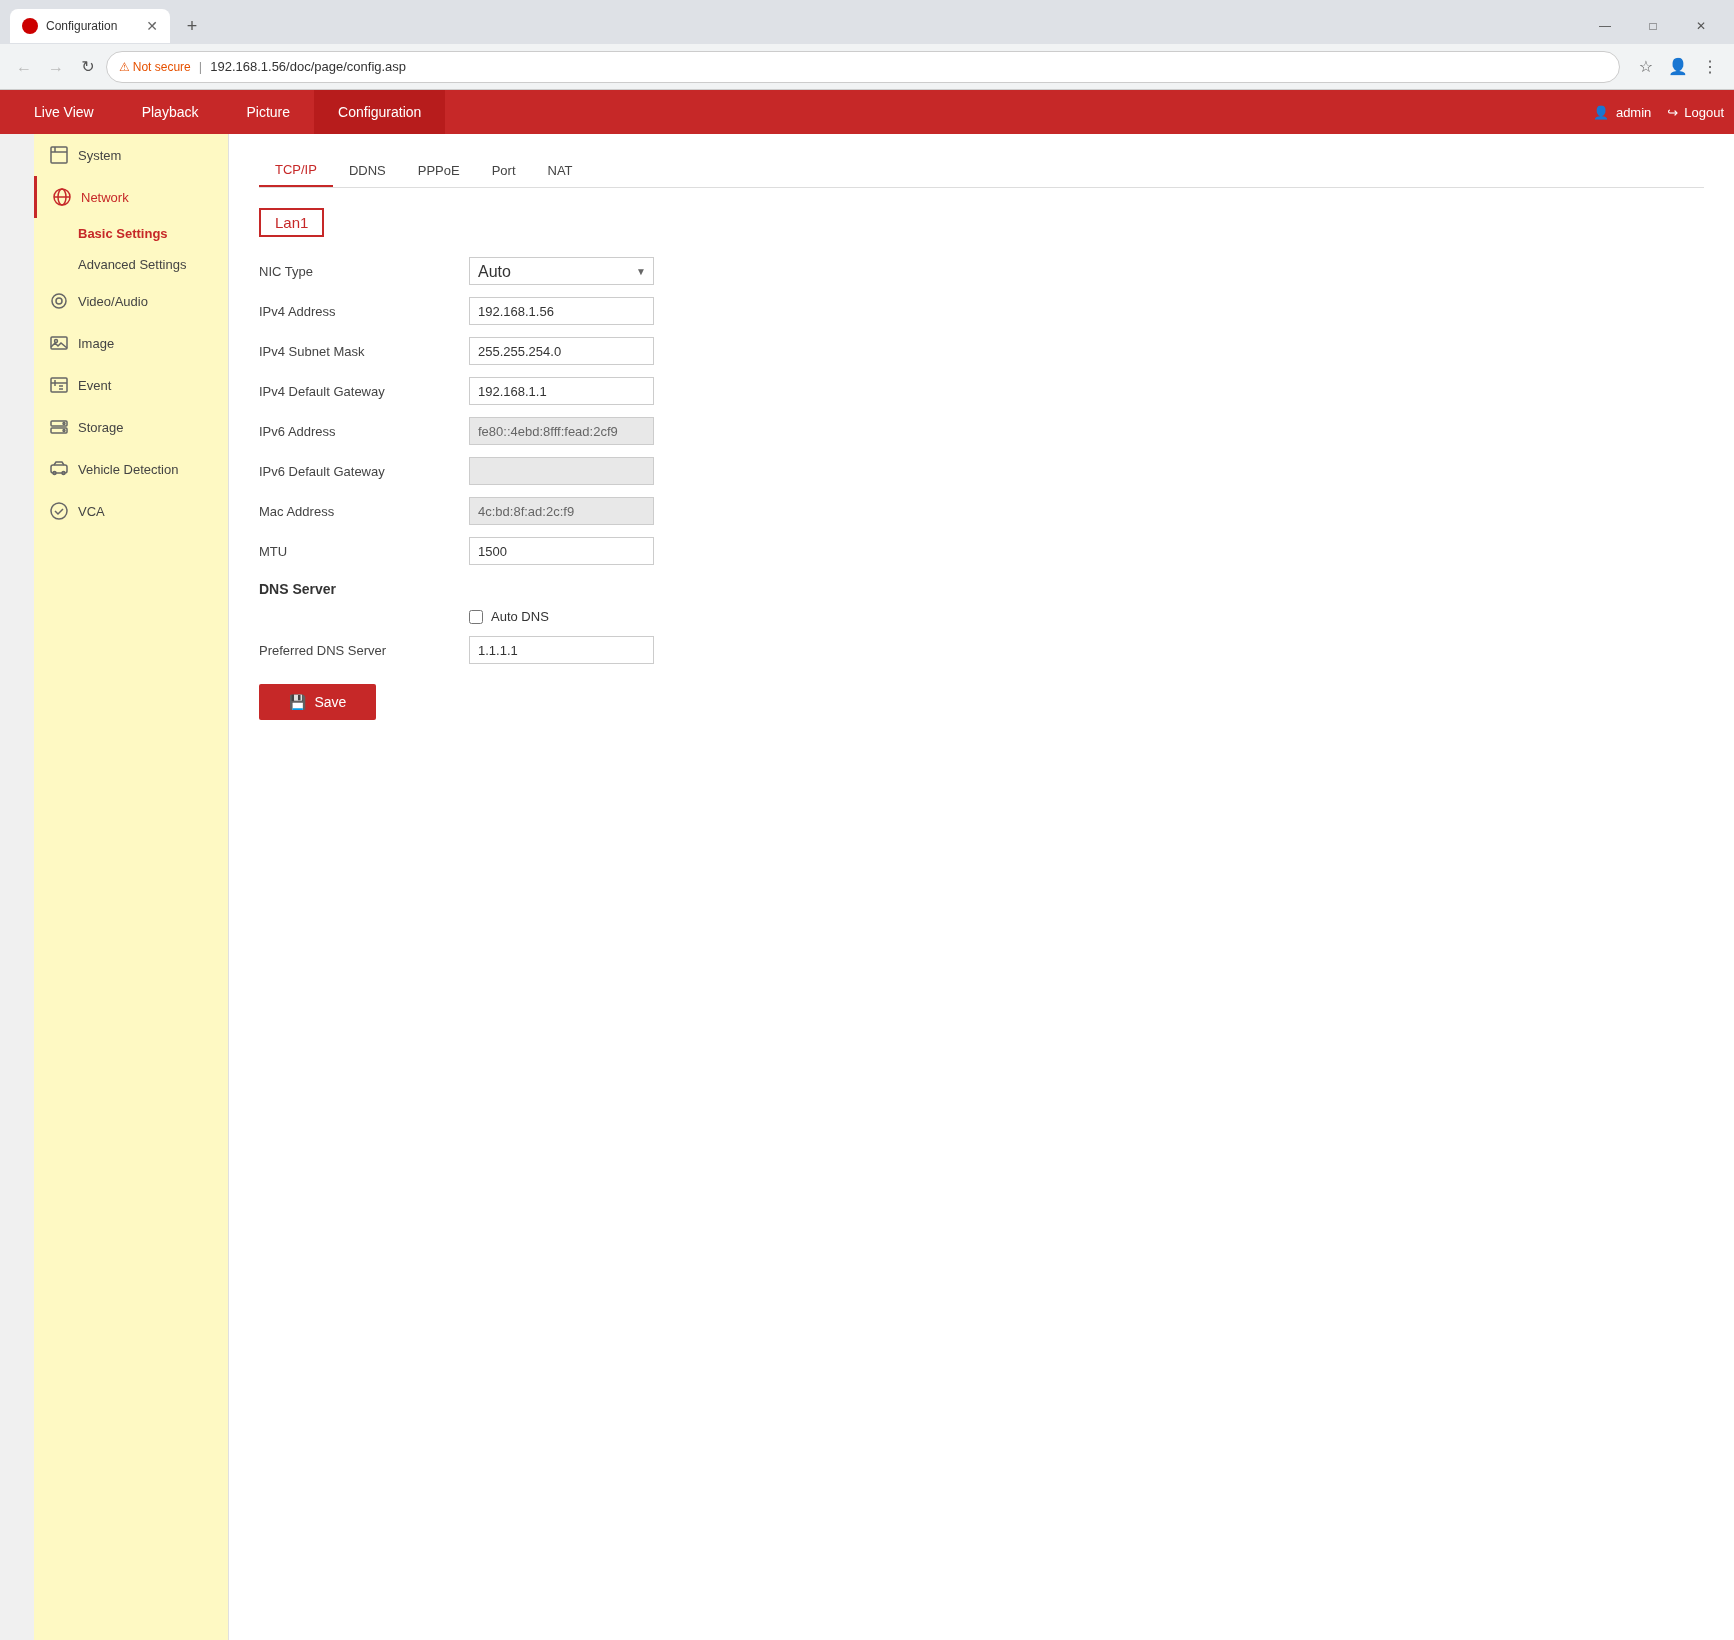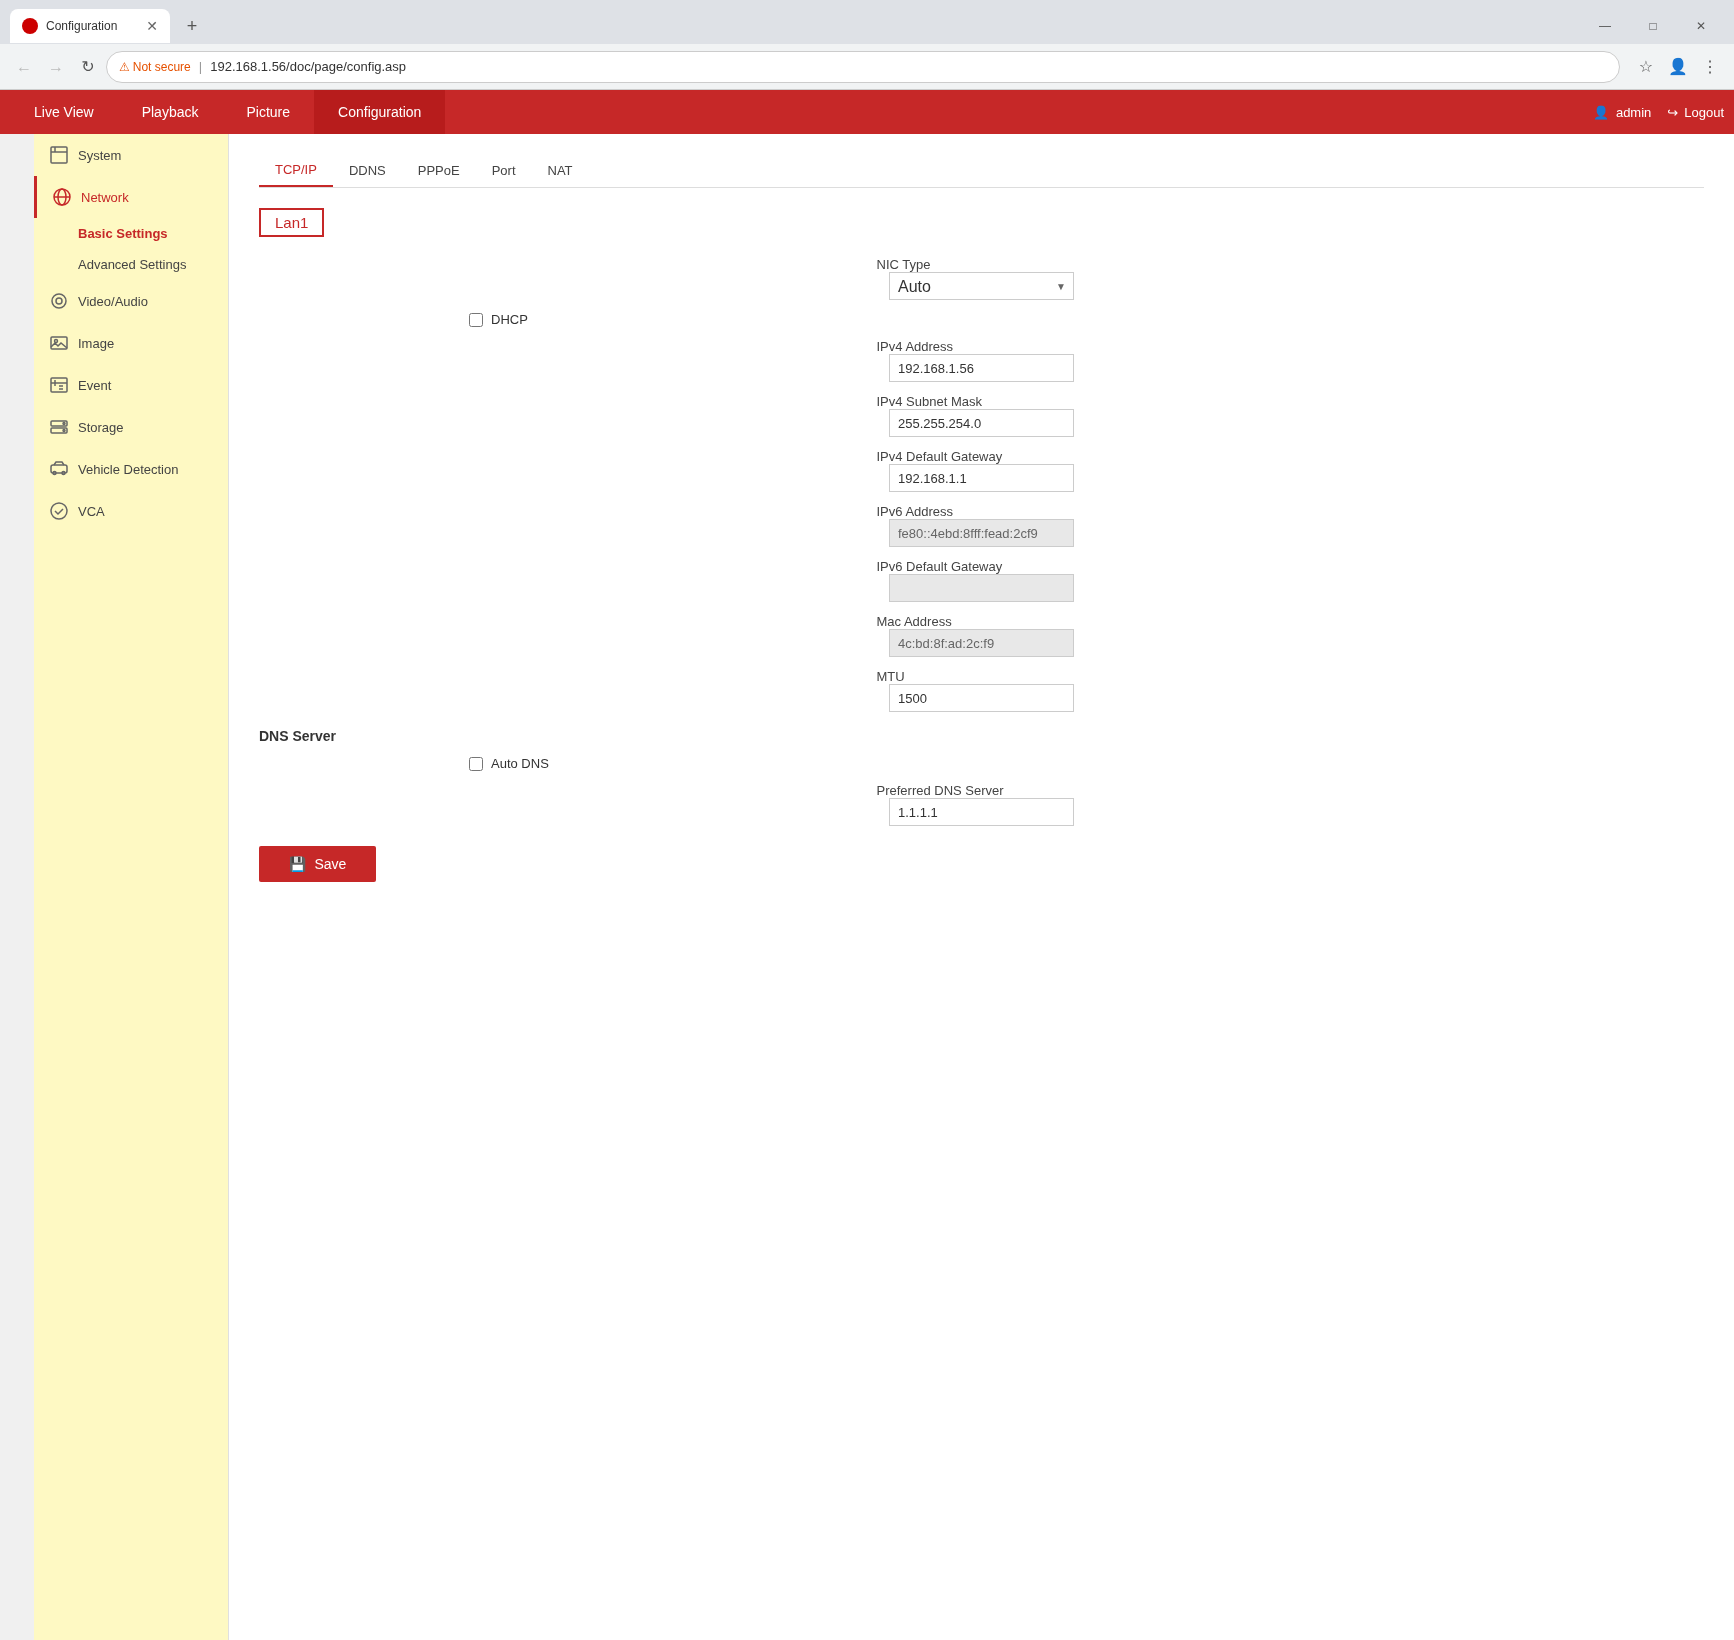--- a/index.html
+++ b/index.html
@@ -51,21 +51,21 @@
 
     
     .tabs { display: flex; gap: 0; border-bottom: 1px solid #ddd; margin-bottom: 20px; }
     .tab { padding: 8px 16px; font-size: 13px; cursor: pointer; color: #444; border: none; background: none; }
     .tab.active { color: #c62828; border-bottom: 2px solid #c62828; font-weight: 500; }
 
     
     .lan-btn { border: 2px solid #c62828; color: #c62828; background: #fff; padding: 4px 14px; font-size: 15px; cursor: pointer; font-weight: 500; margin-bottom: 20px; }
 
     
-    .form-row { display: flex; align-items: center; margin-bottom: 12px; flex-direction: column; }
+    .form-row { display: flex; align-items: center; margin-bottom: 12px; }
     .form-label { width: 210px; font-size: 13px; color: #444; flex-shrink: 0; }
     .form-input { width: 185px; height: 28px; border: 1px solid #ccc; padding: 3px 8px; font-size: 13px; color: #333; background: #fff; }
     .form-input.disabled { background: #e8e8e8; color: #666; }
     .form-select-wrapper { position: relative; width: 185px; }
     .form-select { width: 185px; height: 28px; border: 1px solid #ccc; padding: 3px 8px; font-size: 16px; color: #333; background: #fff; appearance: none; cursor: pointer; }
     .select-arrow { position: absolute; right: 8px; top: 50%; transform: translateY(-50%); font-size: 10px; color: #666; pointer-events: none; }
     .checkbox-row { display: flex; align-items: center; gap: 8px; margin-bottom: 12px; padding-left: 210px; }
     .checkbox-row input[type="checkbox"] { width: 14px; height: 14px; cursor: pointer; }
     .dns-server-header { font-weight: bold; font-size: 14px; color: #333; margin: 16px 0 12px 0; padding-left: 0; }
 
@@ -231,24 +231,20 @@
             <option>10M Half-duplex</option>
             <option>10M Full-duplex</option>
             <option>100M Half-duplex</option>
             <option>100M Full-duplex</option>
           </select>
           <span class="select-arrow">▼</span>
         </div>
       </div>
 
       
-      <div class="checkbox-row">
-        <input type="checkbox" style="">
-        <span>DHCP</span>
-      </div>
 
       
       <div class="form-row">
         <span class="form-label">IPv4 Address</span>
         <input type="text" class="form-input" value="192.168.1.56" style="">
       </div>
 
       
       <div class="form-row">
         <span class="form-label">IPv4 Subnet Mask</span>

